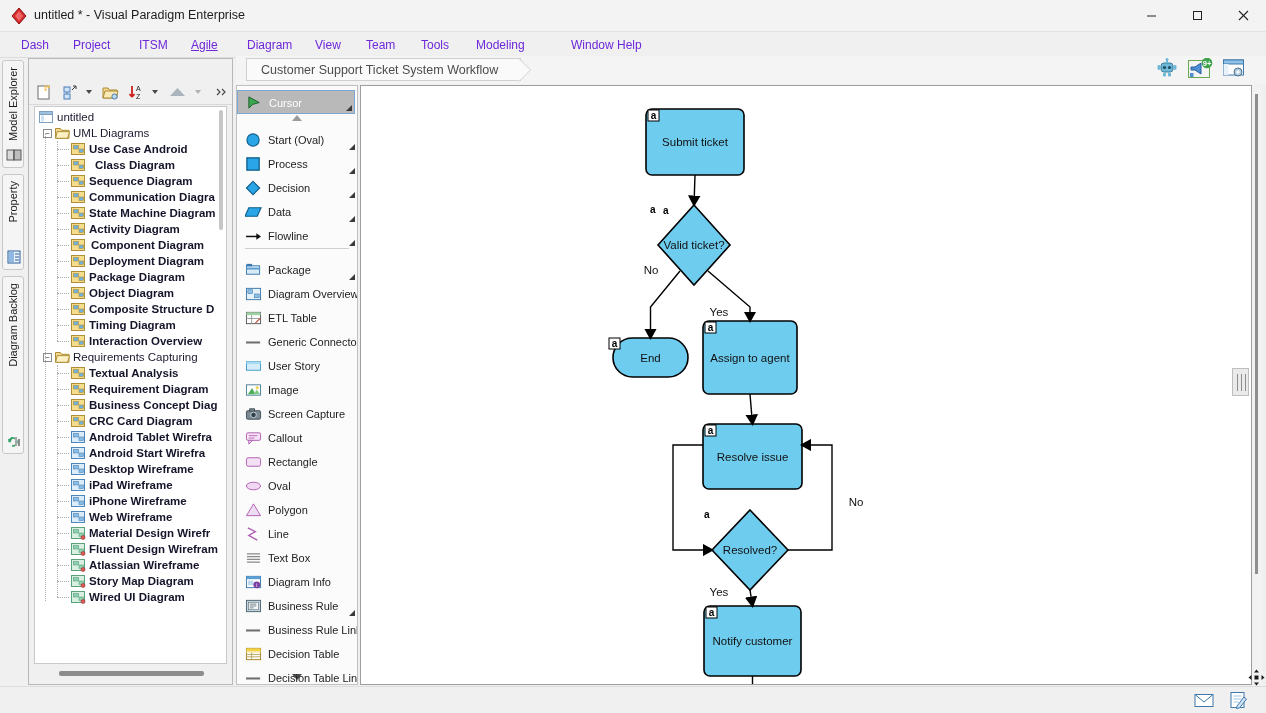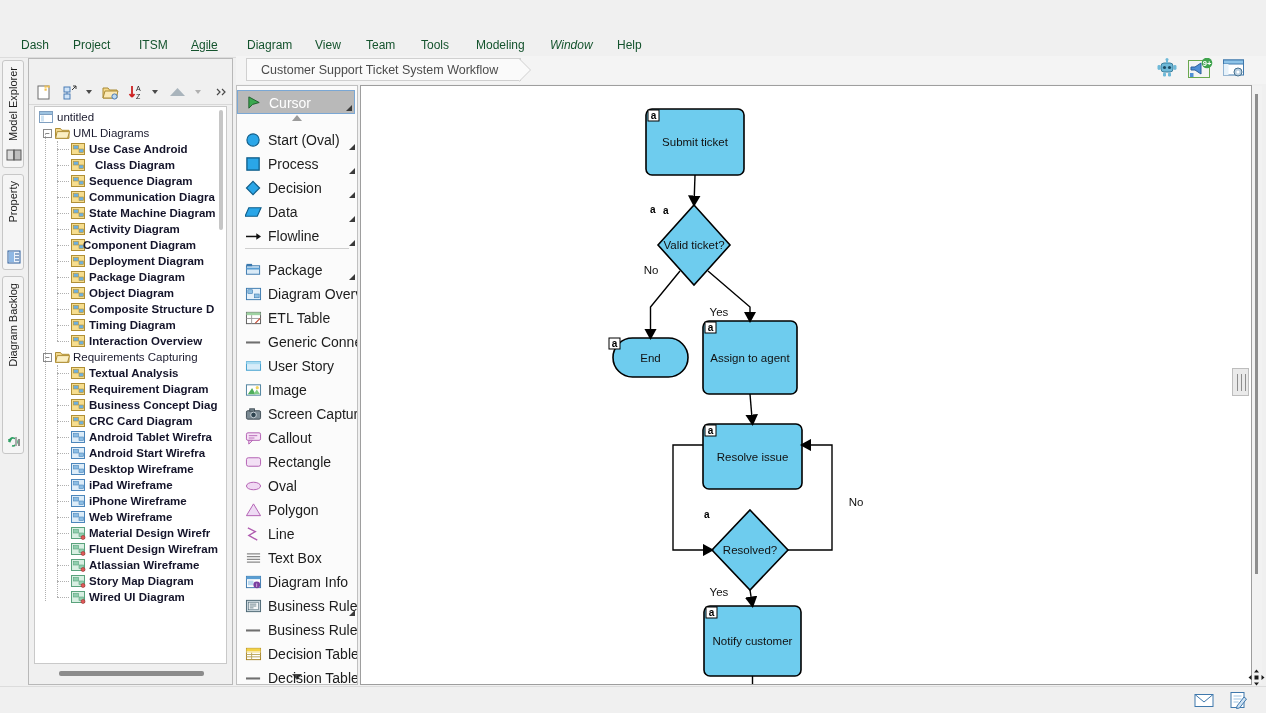--- a/index.html
+++ b/index.html
@@ -18,21 +18,21 @@
   .tb-icon { position:absolute; left:10px; top:7px; width:18px; height:18px; }
   .tb-title { position:absolute; left:34px; top:8px; font-size:12.5px; color:#1c1c1c; }
   .wbtn { position:absolute; top:0; width:46px; height:31px; display:flex;
     align-items:center; justify-content:center; color:#222; }
   #btn-min { left:1128px; } #btn-max { left:1174px; } #btn-close { left:1220px; }
 
   
   .menubar { position:absolute; left:0; top:32px; width:1266px; height:26px;
     background:#f0f0f0; border-bottom:1px solid #dcdcdc; }
   .menu-item { position:absolute; top:0; height:26px; line-height:26px;
-    padding:0 11px; font-size:12px; color:#14532d; white-space:nowrap; }
+    padding:0 11px; font-size:12px; color:#6d28d9; white-space:nowrap; }
 
   
   .vstrip { position:absolute; left:0; top:58px; width:26px; height:628px; background:#f0f0f0; }
   .vtab { position:absolute; left:2px; width:22px; background:#f5f5f5;
     border:1px solid #c7c7c7; border-radius:3px; }
   .vtab .vlabel { position:absolute; left:50%; top:6px; transform:translateX(-50%);
     writing-mode:vertical-rl; text-orientation:mixed; transform-origin:center;
     font-size:11px; color:#1d1d1d; white-space:nowrap; }
   .vtab .vlabel.rot { transform:translateX(-50%) rotate(180deg); }
   .vico { position:absolute; left:3px; width:16px; height:16px; }
@@ -66,21 +66,21 @@
     background:#c6c6c6; border-radius:2px; display:block; }
   .nav-hsb { position:absolute; left:30px; top:612px; width:145px; height:5px;
     background:#8c8c8c; border-radius:2px; }
 
   
   .palette { position:absolute; left:236px; top:85px; width:122px; height:600px;
     background:#fbfbfb; border:1px solid #c0c0c0; overflow:hidden; }
   .pal-item { position:absolute; left:0; width:120px; height:24px; }
   .pal-item.sel { background:#b9b9b9; border:1px solid #7aa7d4; width:118px; }
   .pal-ico { position:absolute; left:8px; top:4px; width:17px; height:16px; }
-  .pal-lbl { position:absolute; left:31px; top:4px; font-size:14px; line-height:16px;
+  .pal-lbl { position:absolute; left:31px; top:4px; font-size:11px; line-height:16px;
     color:#1c1c1c; white-space:nowrap;text-align:right; }
   .pal-lbl.w { color:#ffffff; }
   .pal-corner { position:absolute; right:2px; bottom:2px; width:0; height:0;
     border-left:6px solid transparent; border-bottom:6px solid #3a3a3a; }
   .pal-sep { position:absolute; left:8px; width:104px; height:0;
     border-top:1px solid #cfcfcf; }
   .pal-scroll { position:absolute; left:0; width:120px; height:14px;
     display:flex; align-items:center; justify-content:center; }
   .tri-up { width:0;height:0;border-left:5px solid transparent;border-right:5px solid transparent;
     border-bottom:6px solid #9b9b9b; }
@@ -120,32 +120,55 @@
   .statusbar { position:absolute; left:0; top:686px; width:1266px; height:27px;
     background:#f0f0f0; border-top:1px solid #dcdcdc; }
   .st-ico { position:absolute; top:4px; width:26px; height:20px; }
   .panicon { position:absolute; left:1248px; top:669px; width:17px; height:17px; }
 </style>
 </head>
 <body>
 
 <div id="app">
 
+  <div class="titlebar">
+    <svg class="tb-icon" viewBox="0 0 18 18">
+      <polygon points="9,1 16,9 9,17 2,9" fill="#d62b2b" stroke="#8e1616" stroke-width="1"></polygon>
+      <polygon points="9,4 13,9 9,14 5,9" fill="#f06565"></polygon>
+    </svg>
+    <div class="tb-title">untitled * - Visual Paradigm Enterprise</div>
+    <div class="wbtn" id="btn-min">
+      <svg width="11" height="11" viewBox="0 0 11 11">
+        <line x1="1" y1="6" x2="10" y2="6" stroke="#222" stroke-width="1"></line>
+        </svg>
+    </div>
+    <div class="wbtn" id="btn-max">
+      <svg width="11" height="11" viewBox="0 0 11 11">
+        <rect x="1.5" y="1.5" width="8" height="8" fill="none" stroke="#222" stroke-width="1"></rect>
+        </svg>
+    </div>
+    <div class="wbtn close" id="btn-close">
+      <svg width="11" height="11" viewBox="0 0 11 11">
+        <line x1="1" y1="1" x2="10" y2="10" stroke="currentColor" stroke-width="1.1"></line>
+        <line x1="10" y1="1" x2="1" y2="10" stroke="currentColor" stroke-width="1.1"></line>
+        </svg>
+    </div>
+  </div>
 
   <div class="menubar" id="menubar">
       <div class="menu-item" style="left: 10px;"><span>Dash</span></div>
       <div class="menu-item" style="left: 62px;"><span>Project</span></div>
       <div class="menu-item" style="left: 128px;"><span>ITSM</span></div>
       <div class="menu-item" style="left: 180px; text-decoration: underline;"><span>Agile</span></div>
       <div class="menu-item" style="left: 236px;"><span>Diagram</span></div>
       <div class="menu-item" style="left: 304px;"><span>View</span></div>
       <div class="menu-item" style="left: 355px;"><span>Team</span></div>
       <div class="menu-item" style="left: 410px;"><span>Tools</span></div>
       <div class="menu-item" style="left: 465px;"><span>Modeling</span></div>
-      <div class="menu-item" style="left: 539px; font-style: italic;"><span>Window</span></div>
+      <div class="menu-item" style="left: 560px;"><span>Window</span></div>
       <div class="menu-item" style="left: 606px;"><span>Help</span></div>
     </div>
 
   <div class="vstrip">
     <div class="vtab" style="top:2px; height:108px;">
       <div class="vlabel rot">Model Explorer</div>
       <svg class="vico" style="top:86px;" viewBox="0 0 16 16">
         <rect x="1" y="3" width="7" height="10" fill="#d9d9d9" stroke="#5a5a5a"></rect>
         <rect x="8" y="3" width="7" height="10" fill="#bdbdbd" stroke="#5a5a5a"></rect>
         <line x1="8" y1="3" x2="8" y2="13" stroke="#5a5a5a"></line>
@@ -295,21 +318,21 @@
             </svg>
             <div class="t-lbl b" style="left: 54px;">Activity Diagram</div>
           </div>
           <div class="guideh" style="left: 22px; width: 12px; top: 122px;"></div>
           <div class="trow" style="top: 130px;">
             <svg viewBox="0 0 15 14" class="t-ico" style="left: 36px;">
               <rect x="0.5" y="1.5" width="13" height="11" fill="#f6dd8e" stroke="#b08f36"></rect>
               <rect x="2.5" y="3.5" width="5" height="3.5" fill="#6fb0dd" stroke="#b08f36" stroke-width="0.6"></rect>
               <rect x="8" y="7" width="4.5" height="3.5" fill="#6fb0dd" stroke="#b08f36" stroke-width="0.6"></rect>
             </svg>
-            <div class="t-lbl b" style="left: 48px;">Component Diagram</div>
+            <div class="t-lbl b" style="left: 56px;">Component Diagram</div>
           </div>
           <div class="guideh" style="left: 22px; width: 12px; top: 138px;"></div>
           <div class="trow" style="top: 146px;">
             <svg viewBox="0 0 15 14" class="t-ico" style="left: 36px;">
               <rect x="0.5" y="1.5" width="13" height="11" fill="#f6dd8e" stroke="#b08f36"></rect>
               <rect x="2.5" y="3.5" width="5" height="3.5" fill="#6fb0dd" stroke="#b08f36" stroke-width="0.6"></rect>
               <rect x="8" y="7" width="4.5" height="3.5" fill="#6fb0dd" stroke="#b08f36" stroke-width="0.6"></rect>
             </svg>
             <div class="t-lbl b" style="left: 54px;">Deployment Diagram</div>
           </div>

